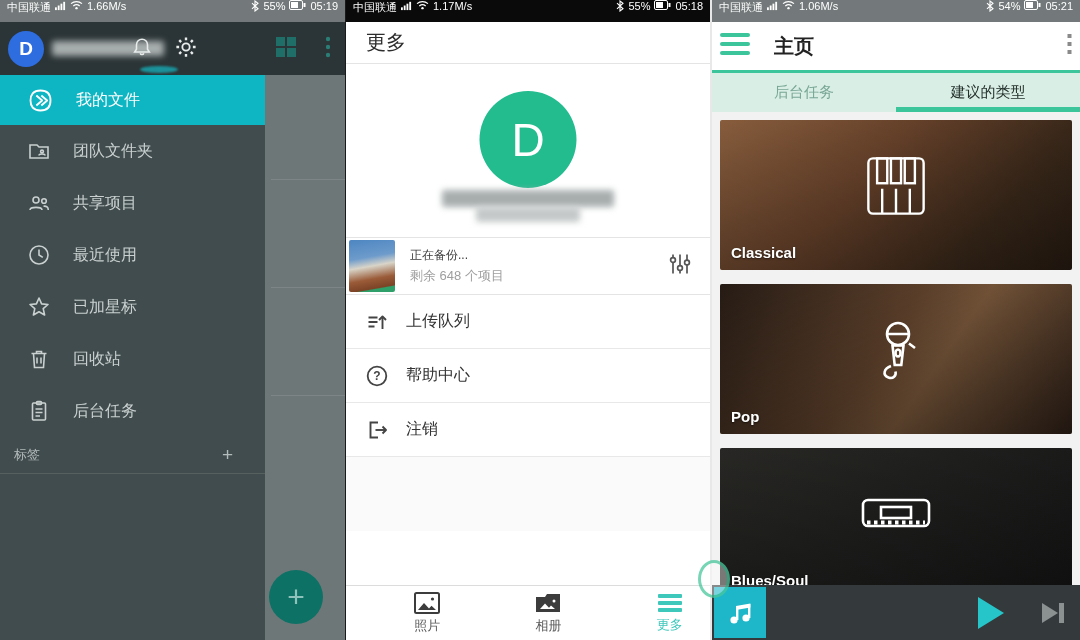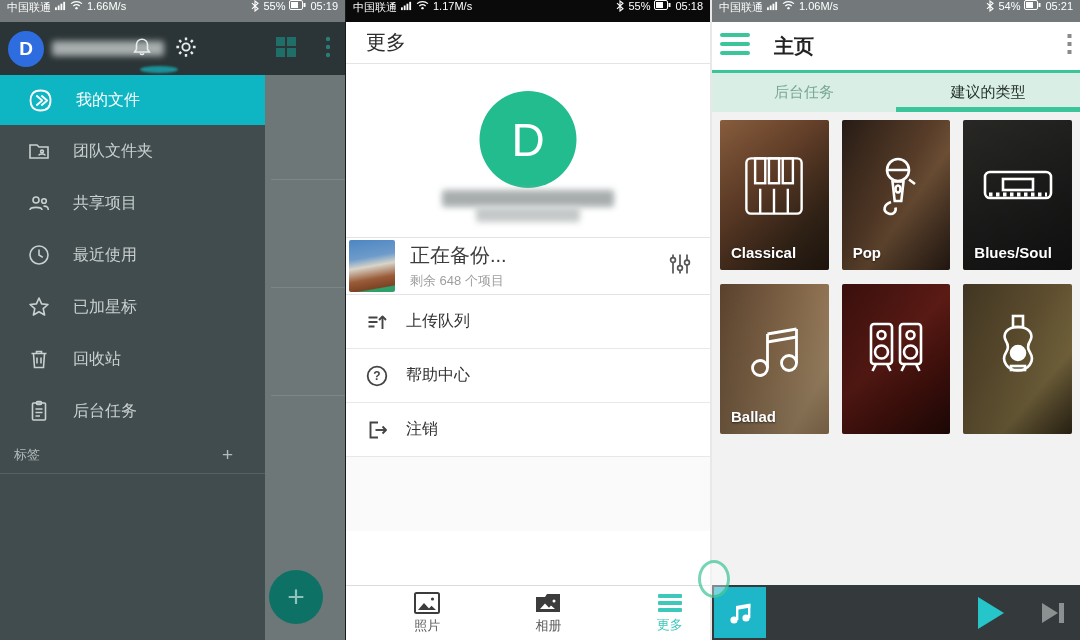--- a/index.html
+++ b/index.html
@@ -39,36 +39,36 @@
 
   
   .m-title { height:42px; display:flex; align-items:center; padding-left:20px; font-size:20px; color:#2d2d2d; border-bottom:1px solid #e4e4e4; background:#fff; }
   .m-profile { height:173px; background:#fff; position:relative; }
   .m-avatar { position:absolute; left:50%; top:27px; transform:translateX(-50%); width:97px; height:97px; border-radius:50%; background:#22bc8e; color:#fff; font-size:46px; display:flex; align-items:center; justify-content:center; }
   .m-blur1 { position:absolute; left:50%; top:126px; transform:translateX(-50%); width:172px; height:17px; }
   .m-blur2 { position:absolute; left:50%; top:143px; transform:translateX(-50%); width:104px; height:15px; background:#c4c8c8; }
   .m-backup { height:58px; border-top:1px solid #e4e4e4; border-bottom:1px solid #e4e4e4; display:flex; align-items:center; padding:0 18px 0 3px; gap:15px; cursor:pointer; background:#fff; }
   .m-thumb { width:46px; height:52px; border-radius:2px; flex:0 0 auto;
      background:linear-gradient(170deg,#4d86c2 0%,#6d9bcb 34%,#d8d4c8 50%,#9a5b38 72%,#7c4326 88%,#2fa06a 90%,#2fa06a 100%); }
-  .m-bk-t { font-size:20px; color:#3c3c3c; }
+  .m-bk-t { font-size:12px; color:#3c3c3c; }
   .m-bk-s { font-size:13px; color:#9e9e9e; margin-top:3px; }
   .m-menu-row { height:54px; display:flex; align-items:center; gap:17px; padding-left:19px; font-size:16px; color:#333; border-bottom:1px solid #e8e8e8; background:#fff; cursor:pointer; }
   .m-rest { height:74px; background:#fafafa; }
   .m-tabs { position:absolute; bottom:0; left:0; width:100%; height:55px; background:#fff; border-top:1px solid #dcdcdc; display:flex; }
   .m-tab { flex:1; display:flex; flex-direction:column; align-items:center; justify-content:center; gap:3px; font-size:13px; color:#5a5a5a; cursor:pointer;margin-left:41px; }
   .m-tab.active { color:#3ec7bb; }
 
   
   .r-header { height:48px; background:#fff; display:flex; align-items:center; padding:0 8px; gap:24px; }
   .r-title { font-size:20px; font-weight:bold; color:#222; flex:1; }
   .r-tabs { height:42px; background:#d9efe6; border-top:3px solid #3cc49b; display:flex; position:relative; }
   .r-tab { flex:1; display:flex; align-items:center; justify-content:center; font-size:15px; color:#79a696; cursor:pointer; }
   .r-tab.active { color:#25312c; font-weight:normal; }
   .r-underline { position:absolute; bottom:0; left:50%; width:50%; height:5px; background:#3cc49b; }
-  .r-cards { position:absolute; top:115px; left:0; right:0; bottom:0; padding:5px 8px; display:grid; grid-template-columns:1fr 1fr 1fr; gap:14px 13px; grid-auto-rows:150px; }
+  .r-cards { position:absolute; top:115px; left:0; right:0; bottom:0; padding:5px 8px; display:grid; grid-template-columns:1fr; gap:14px 13px; grid-auto-rows:150px; }
   .card { position:relative; border-radius:2px; overflow:hidden; cursor:pointer; }
   .card-shade { position:absolute; inset:0; background:linear-gradient(180deg,rgba(0,0,0,.18),rgba(0,0,0,.38)); }
   .card-icon { position:absolute; left:50%; top:44%; transform:translate(-50%,-50%); }
   .card-label { position:absolute; left:11px; bottom:9px; color:#fff; font-weight:bold; font-size:15px; text-shadow:0 1px 2px rgba(0,0,0,.6); }
   .bg-classical { background:linear-gradient(130deg,#a5714a 0%,#7c4f33 40%,#45301f 75%,#2e2015 100%); }
   .bg-pop { background:linear-gradient(125deg,#2e2119 0%,#6e4c33 45%,#8a6443 60%,#33231a 100%); }
   .bg-blues { background:linear-gradient(140deg,#31302d 0%,#232422 55%,#171817 100%); }
   .bg-ballad { background:linear-gradient(120deg,#6d4f37 0%,#a3805b 45%,#cbaa7f 80%,#b7946a 100%); }
   .bg-speakers { background:linear-gradient(135deg,#46120f 0%,#71211a 45%,#55150f 70%,#2c0c09 100%); }
   .bg-guitar { background:linear-gradient(130deg,#4e412a 0%,#74603a 40%,#96824e 70%,#3e331e 100%); }

